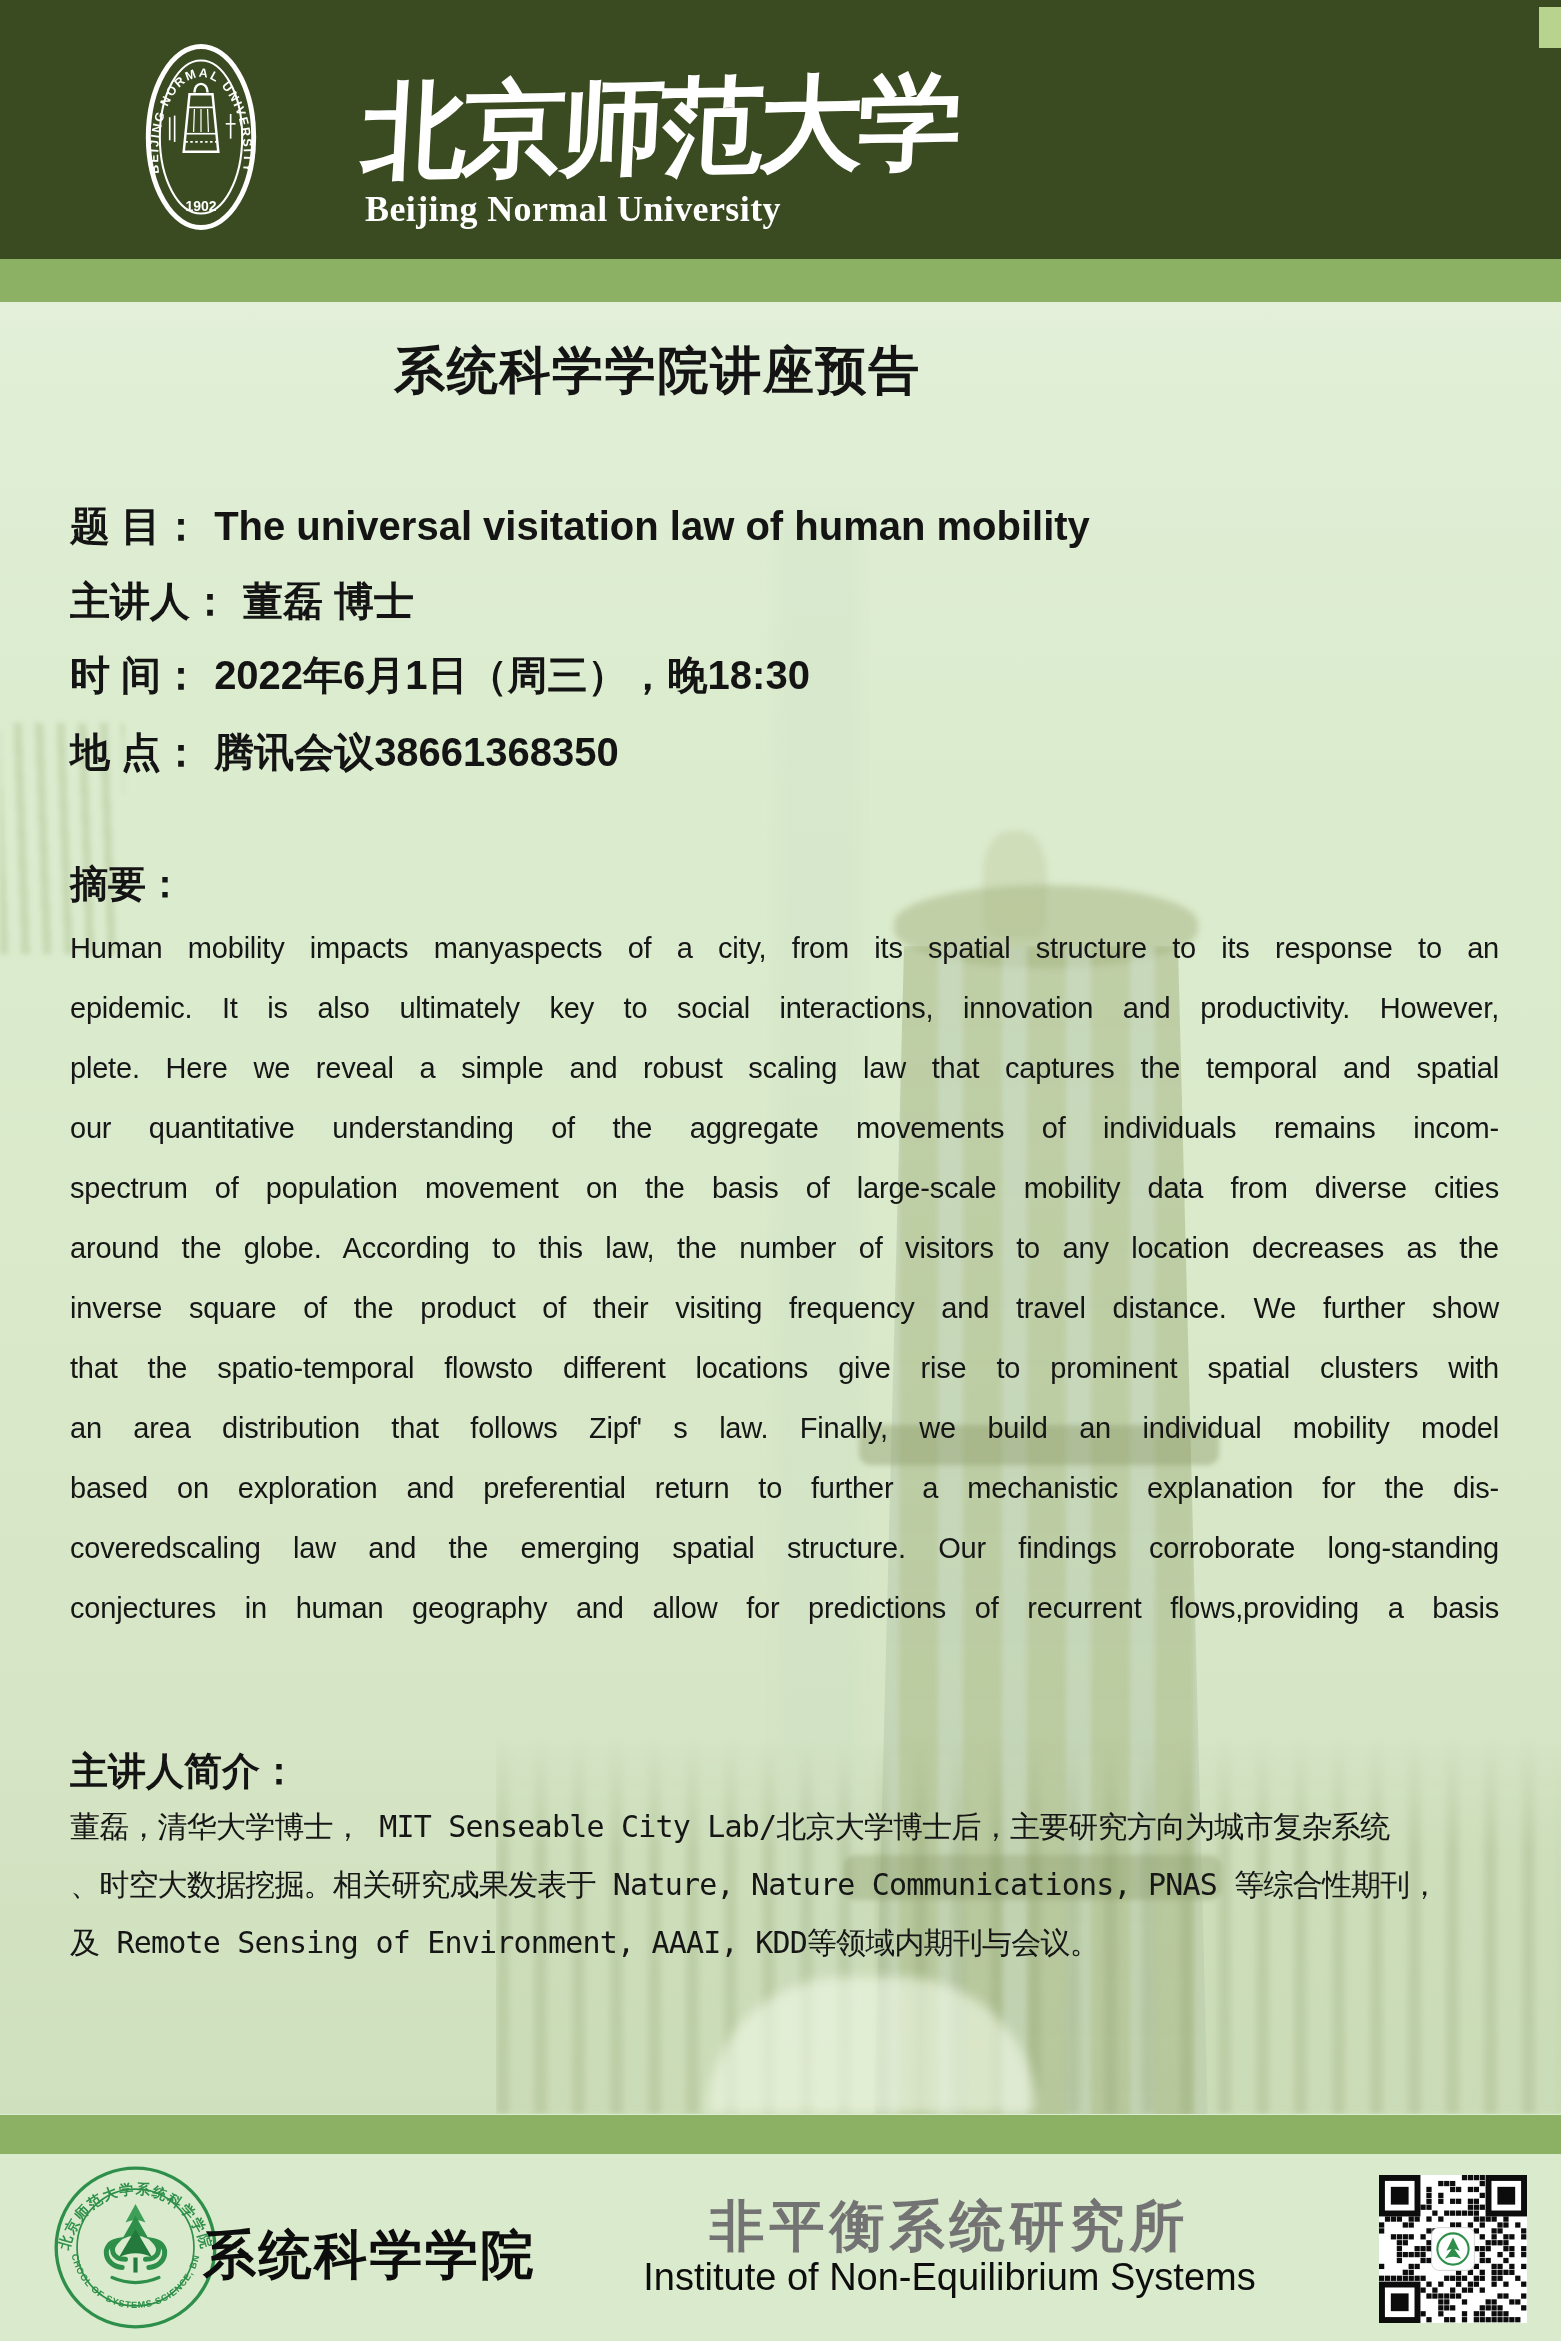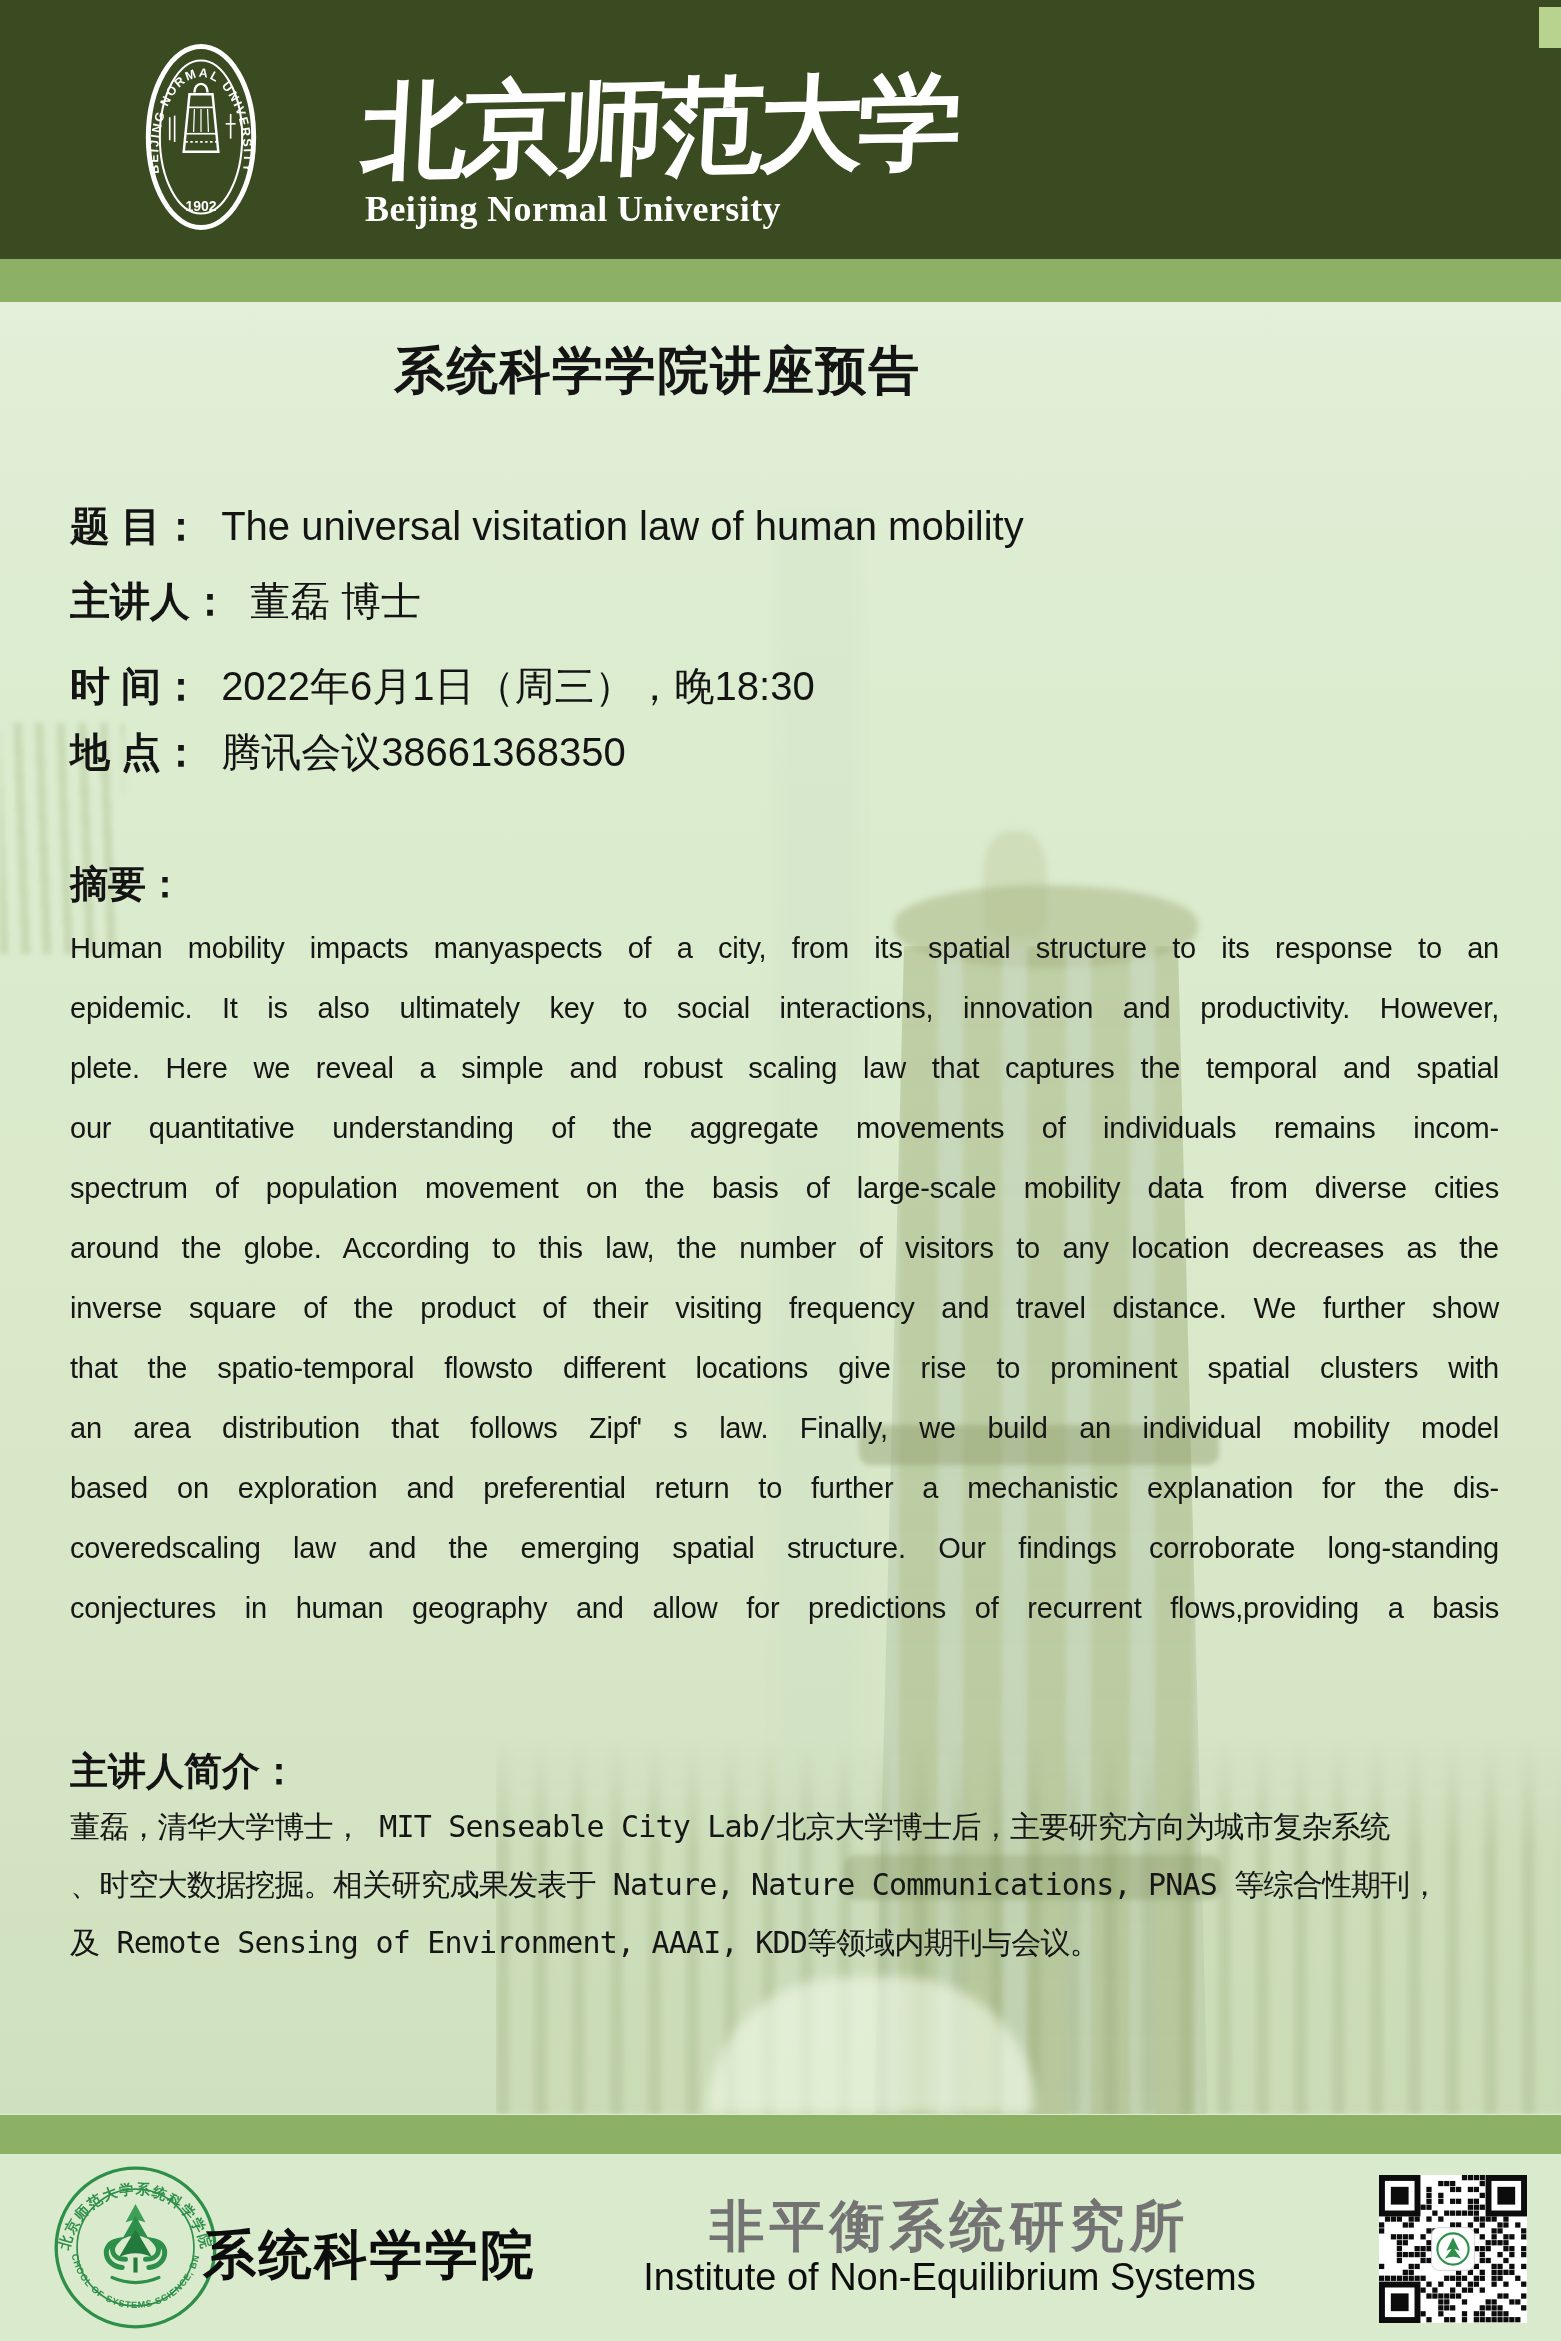--- a/index.html
+++ b/index.html
@@ -56,22 +56,22 @@
            background:rgba(241,248,229,.62);filter:blur(5.8px);}
   .wm-grass{position:absolute;left:0;top:421px;width:124px;height:231px;
             background:repeating-linear-gradient(88deg,rgba(152,174,118,.30) 0 8.3px,rgba(0,0,0,0) 8.3px 21.5px);
             filter:blur(2.5px);}
 
   .title{position:absolute;left:0;top:35px;width:1315px;text-align:center;color:var(--ink);
          font-size:51px;font-weight:700;letter-spacing:1.7px;}
 
   .detail{position:absolute;left:70px;height:51px;font-size:40px;color:var(--ink);white-space:nowrap;}
   .detail .lbl{font-weight:700;}
-  .detail .val{font-weight:400;margin-left:20px;}
-  .d1{top:197px;} .d2{top:272px;} .d3{top:357px;} .d4{top:423px;}
+  .detail .val{font-weight:700;margin-left:13px;}
+  .d1{top:197px;} .d2{top:272px;} .d3{top:346px;} .d4{top:423px;}
 
   .sec-head{position:absolute;left:70px;font-size:38px;font-weight:700;color:var(--ink);}
   .abstract-head{top:557px;}
   .abstract{position:absolute;left:70px;top:616px;width:1429px;}
   .abs-line{height:60px;line-height:60px;font-size:29px;letter-spacing:-0.2px;color:#161616;
             text-align:justify;text-align-last:justify;white-space:nowrap;}
 
   .bio-head{top:1444px;}
   .bio{position:absolute;left:70px;top:1496px;width:1454px;}
   .bio-line{height:58px;line-height:58px;font-size:30px;color:#161616;white-space:nowrap;

